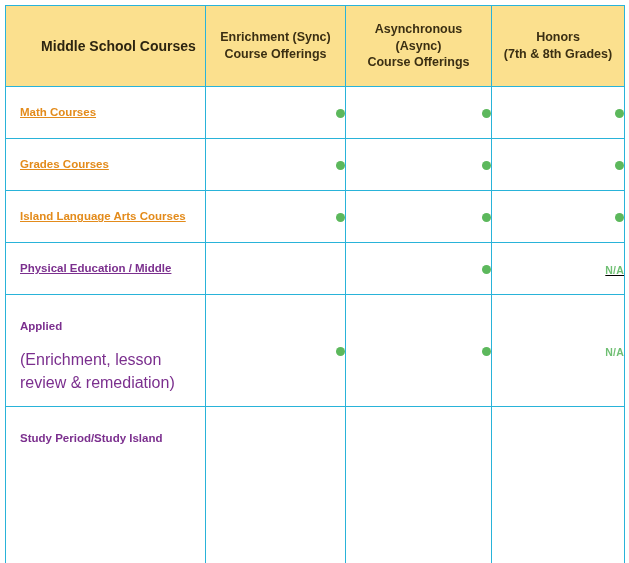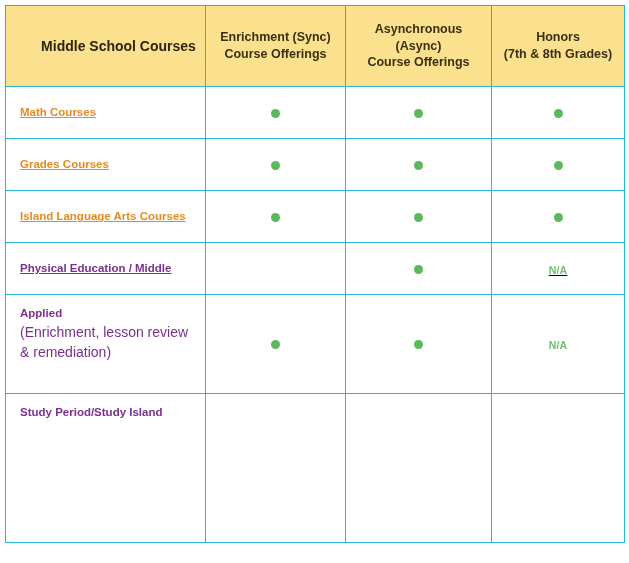--- a/index.html
+++ b/index.html
@@ -63,26 +63,26 @@
     line-height: 1.4;
     text-align: left;
   }
   td.rowlabel.orange {
     color: #e38b1b;
   }
   .sublabel {
     display: block;
     font-weight: normal;
     color: #7b2f8e;
-    font-size: 14px;
+    font-size: 16px;
     line-height: 1.45;
-    margin-top: 1px;
+    margin-top: 14px;
   }
   td.cell {
-    text-align: center;
+    text-align: right;
     height: 100%;
   }
   .dot {
     display: inline-block;
     width: 9px;
     height: 9px;
     border-radius: 50%;
     background: #5cb85c;
     vertical-align: middle;
   }
@@ -90,21 +90,21 @@
     color: #6fbf73;
     font-size: 10.5px;
     font-weight: bold;
     letter-spacing: 0.2px;
   }
   tr.r-short td { height: 35px; text-decoration: underline; }
   tr.r-applied td { height: 80px; }
   tr.r-study td { height: 130px; }
   td.top-align {
     vertical-align: top;
-    padding-top: 10px;
+    padding-top: 23px;
   }
 </style>
 </head>
 <body>
 
 <div class="table-wrap">
   <table class="course-table">
     <colgroup>
       <col class="c0">
         <col class="c1">

